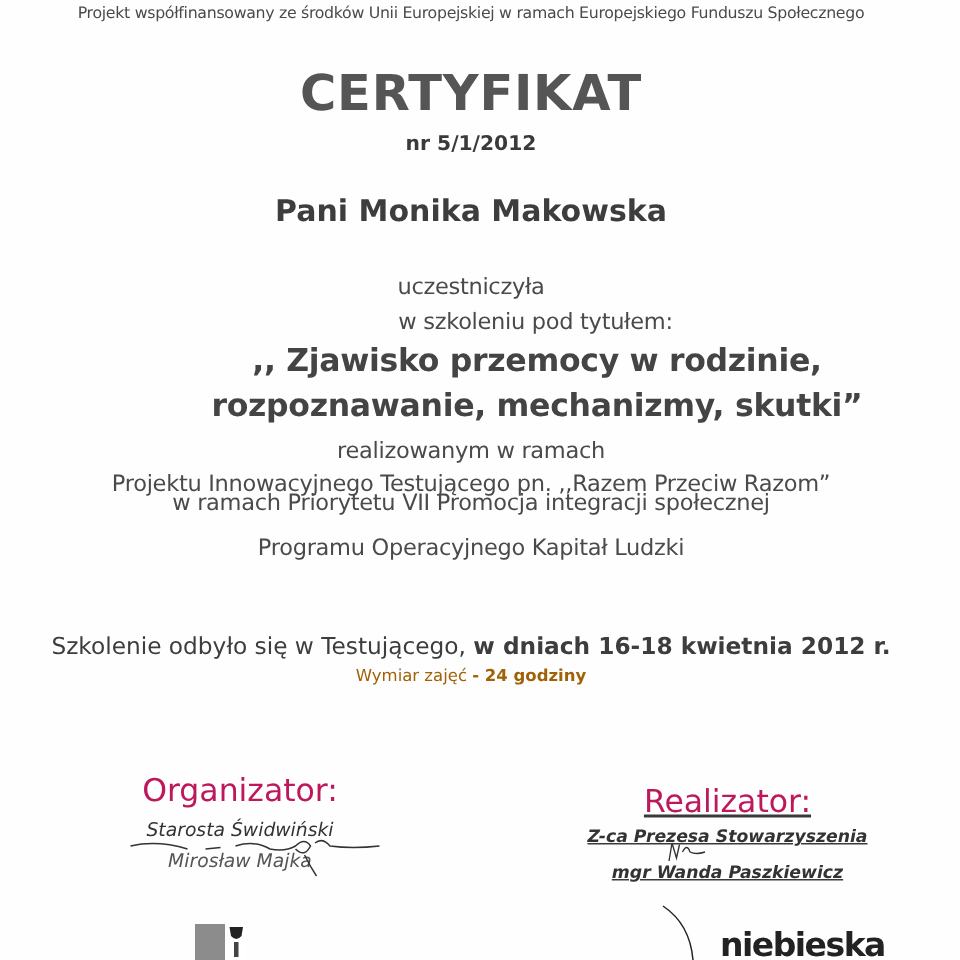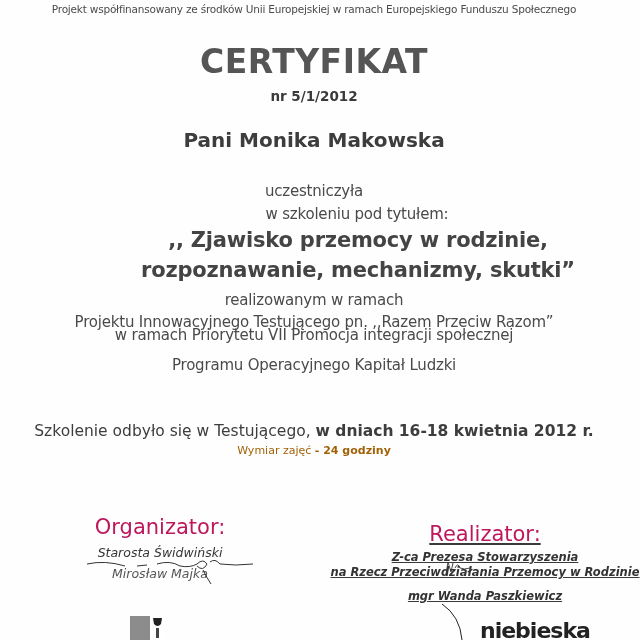--- a/index.html
+++ b/index.html
@@ -70,21 +70,20 @@
   <div class="sub" style="margin-top:6px">Starosta Świdwiński</div>
   <div class="sub" style="margin-top:6px;color:#555">Mirosław Majka</div>
 </div>
 <svg class="sig-line" style="left:85px;top:558px" width="170" height="30" viewBox="0 0 170 30">
   <path d="M2 6 Q20 2 40 8 M52 8 L62 7 M72 6 Q85 2 95 8 Q105 10 112 6 Q118 0 122 6 Q118 14 112 8 M125 4 Q130 0 135 6 Q150 8 168 6 M118 12 Q122 20 126 26" stroke="#333" stroke-width="1" fill="none"></path>
 </svg>
 
 <div class="col real">
   <div class="col-head">Realizator:</div>
   <div class="sub" style="margin-top:4px;font-weight:bold">Z-ca Prezesa Stowarzyszenia</div>
-  <div class="sub" style="font-weight:bold">na Rzecz Przeciwdziałania Przemocy w Rodzinie</div>
   <div class="sub" style="margin-top:9px;font-weight:bold">mgr Wanda Paszkiewicz</div>
 </div>
 <svg class="sig-line" style="left:440px;top:560px" width="60" height="80" viewBox="0 0 60 80">
   <path d="M6 14 L8 2 L11 12 L13 3 M15 8 Q18 2 20 8 Q24 10 30 8" stroke="#333" stroke-width="0.9" fill="none"></path>
   <path d="M2 44 Q20 56 22 80" stroke="#222" stroke-width="1" fill="none"></path>
 </svg>
 
 <div class="logo-left">
   <div class="grey"></div>
   <div class="crest"><svg width="13" height="24" viewBox="0 0 13 24">

